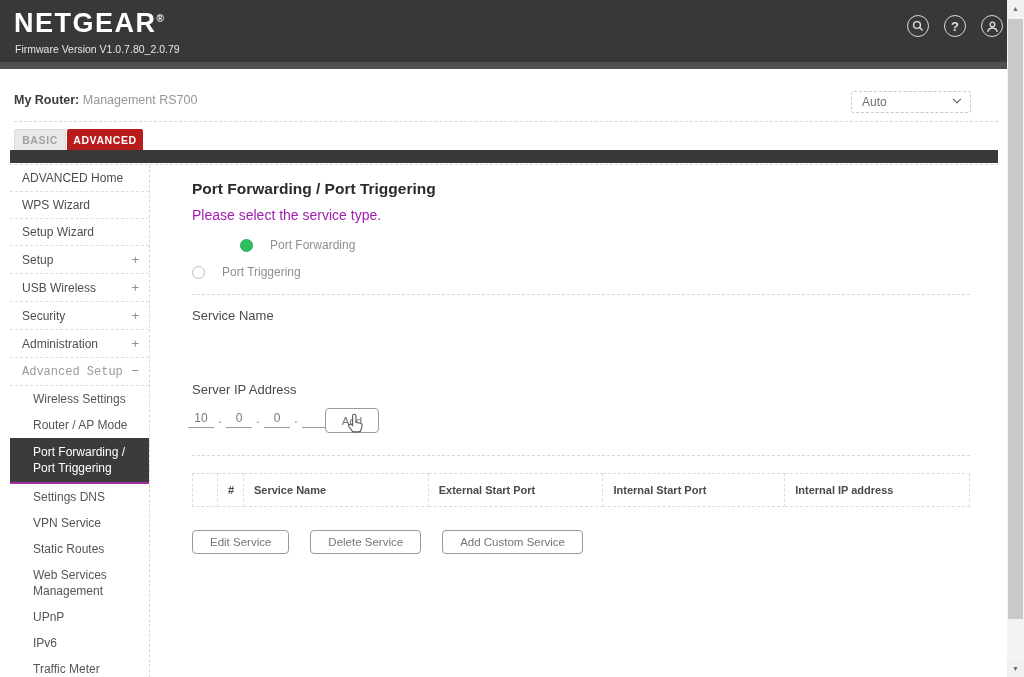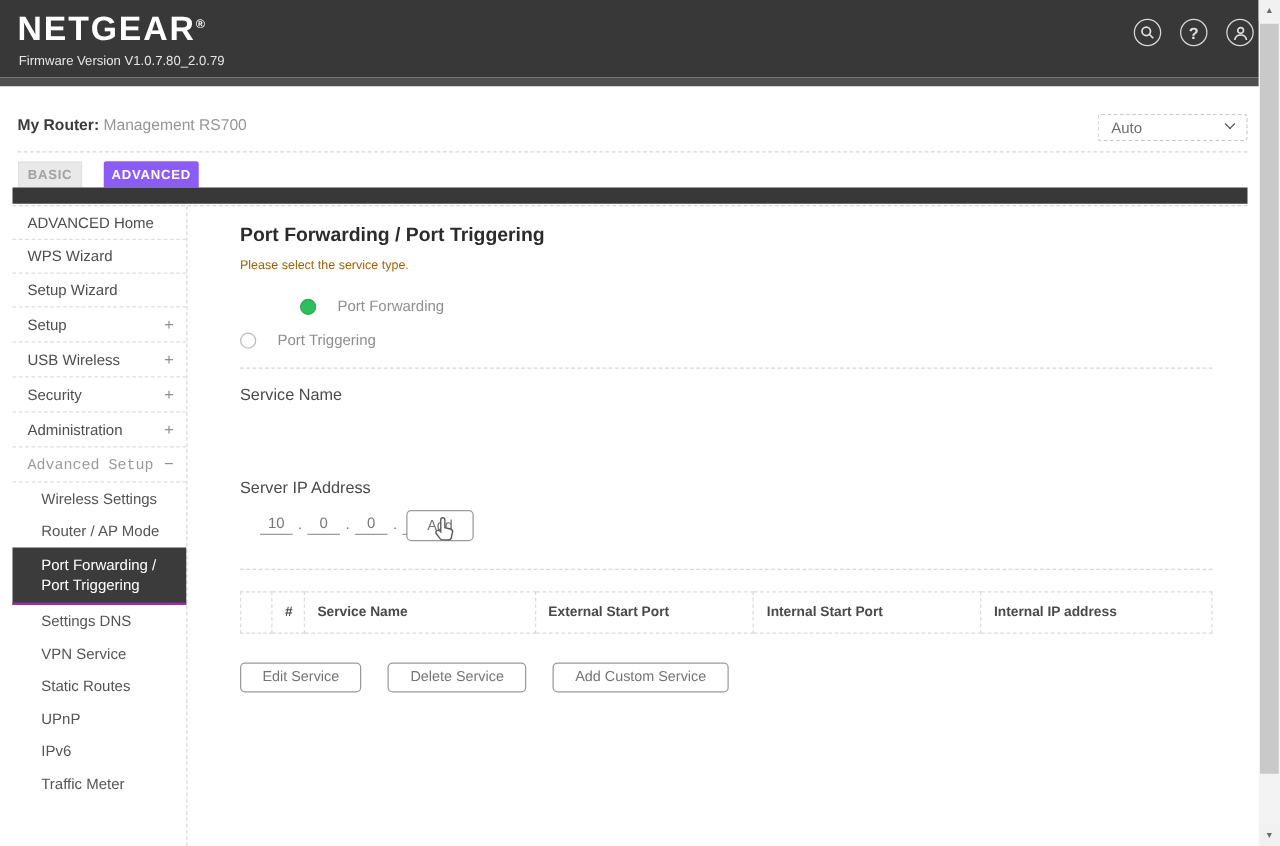--- a/index.html
+++ b/index.html
@@ -27,60 +27,60 @@
   .sb-thumb { position:absolute; left:1px; top:19px; width:15px; height:600px; background:#c9c9c9; }
 
   
   .router-row { position:absolute; left:14px; top:93px; font-size:12.5px; color:#3c3c3c; }
   .router-row b { font-weight:bold; }
   .router-name { color:#969696; }
   .select-box { border:1px dashed #c9c9c9; border-radius:3px; background:#fff; color:#6f6f6f;
     font-size:12px; display:flex; align-items:center; padding:0 10px; cursor:pointer; }
   .select-box .chev { margin-left:auto; width:6px; height:6px; border-right:1.6px solid #555;
     border-bottom:1.6px solid #555; transform:rotate(45deg) translate(-2px,-2px); }
-  .lang-select { position:absolute; left:878px; top:91px; width:120px; height:22px;gap:44px; }
+  .lang-select { position:absolute; left:851px; top:91px; width:120px; height:22px;gap:44px; }
 
   .sep { position:absolute; border-top:1px dashed #d8d8d8; }
   .sep1 { left:14px; top:121px; width:984px; }
   .sep2 { left:10px; top:164px; width:988px; }
   .sep3 { left:192px; top:294px; width:778px; }
   .sep4 { left:192px; top:455px; width:778px; }
 
   
   .tabs { position:absolute; left:14px; top:129px; display:flex; }
   .tab { height:21px; font-size:10.5px; letter-spacing:0.6px; font-weight:bold;
     display:flex; align-items:center; justify-content:center; border-radius:2px 2px 0 0; cursor:pointer; }
-  .tab-basic { width:52px; background:#e9e9e9; color:#a2a2a2; border:1px solid #dcdcdc; border-bottom:none; margin-right:17px; }
-  .tab-advanced { width:76px; background:#8b5cf6; color:#fff; }
+  .tab-basic { width:52px; background:#e9e9e9; color:#a2a2a2; border:1px solid #dcdcdc; border-bottom:none; margin-right:1px; }
+  .tab-advanced { width:76px; background:#b91c1c; color:#fff; }
   .darkbar { position:absolute; left:10px; top:150px; width:988px; height:13px; background:#383838; }
 
   
   .sidebar { position:absolute; left:10px; top:165px; width:140px; height:512px;
     border-right:1px dashed #d8d8d8; }
   .side-item { padding:6px 10px 6px 12px; font-size:12px; color:#4e4e4e;
     border-bottom:1px dashed #dedede; display:flex; align-items:center; cursor:pointer; min-height:25px; }
   .side-item .expand { margin-left:auto; color:#8f8f8f; font-size:13px; }
   .side-item.muted { color:#9b9b9b;font-family:Liberation Mono, monospace; }
   .sub-item { padding:5px 6px 5px 23px; font-size:12px; color:#555; line-height:16px; cursor:pointer; }
   .sub-item.selected { background:#3b3b3b; color:#fff; border-bottom:2px solid #9e2f9e; padding-top:6px; padding-bottom:6px; }
 
   
   .page-title { position:absolute; left:192px; top:180px; font-size:15.5px; font-weight:bold; color:#2b2b2b; }
-  .page-sub { position:absolute; left:192px; top:207px; font-size:10px; color:#a16207; }
+  .page-sub { position:absolute; left:192px; top:207px; font-size:14px; color:#a21caf; }
   .radio-row { position:absolute; left:192px; display:flex; align-items:center; }
   .radio-row-1 { top:238px;padding-left:48px; } .radio-row-2 { top:265px; }
   .radio { width:13px; height:13px; border-radius:50%; border:1px solid #bcbcbc; background:#fff; cursor:pointer; }
   .radio.on { background:#2fbe5f; border-color:#29a954; }
   .radio-label { margin-left:17px; font-size:12px; color:#8f8f8f; }
 
   .field-label { position:absolute; left:192px; font-size:13px; color:#4a4a4a; }
   .sn-label { top:308px; } .ip-label { top:382px; }
   .sn-select { position:absolute; left:192px; top:329px; width:351px; height:27px; padding:0 14px; }
 
-  .ip-row { position:absolute; left:208px; top:408px; display:flex; align-items:flex-end;justify-content:center; }
+  .ip-row { position:absolute; left:188px; top:408px; display:flex; align-items:flex-end;justify-content:center; }
   .ip-octet { width:26px; border:none; border-bottom:1px solid #9a9a9a; font-size:12px; color:#777;
     text-align:center; height:20px; outline:none; background:transparent; font-family:"Liberation Sans", sans-serif; }
   .ip-dot { width:12px; text-align:center; color:#777; font-size:12px; padding-bottom:2px; }
   .btn { border:1px solid #9a9a9a; border-radius:4px; background:#fff; color:#757575;
     font-size:11.5px; cursor:pointer; font-family:"Liberation Sans", sans-serif; }
   .add-btn { position:absolute; left:325px; top:408px; width:54px; height:25px; }
   .cursor { position:absolute; left:348px; top:413px; }
 
   
   .svc-table { position:absolute; left:192px; top:473px; width:778px; border-collapse:collapse; }
@@ -166,20 +166,21 @@
         <span>Advanced Setup</span>
         <span class="expand">−</span>
       </div>
 
     <div class="sub-item">Wireless Settings</div>
     <div class="sub-item">Router / AP Mode</div>
     <div class="sub-item selected">Port Forwarding / Port Triggering</div>
     <div class="sub-item">Settings DNS</div>
     <div class="sub-item">VPN Service</div>
     <div class="sub-item">Static Routes</div>
+    <div class="sub-item">Web Services Management</div>
     <div class="sub-item">UPnP</div>
     <div class="sub-item">IPv6</div>
     <div class="sub-item">Traffic Meter</div>
 
   </div>
 
   <div class="page-title">Port Forwarding / Port Triggering</div>
   <div class="page-sub">Please select the service type.</div>
 
   <div class="radio-row radio-row-1">

